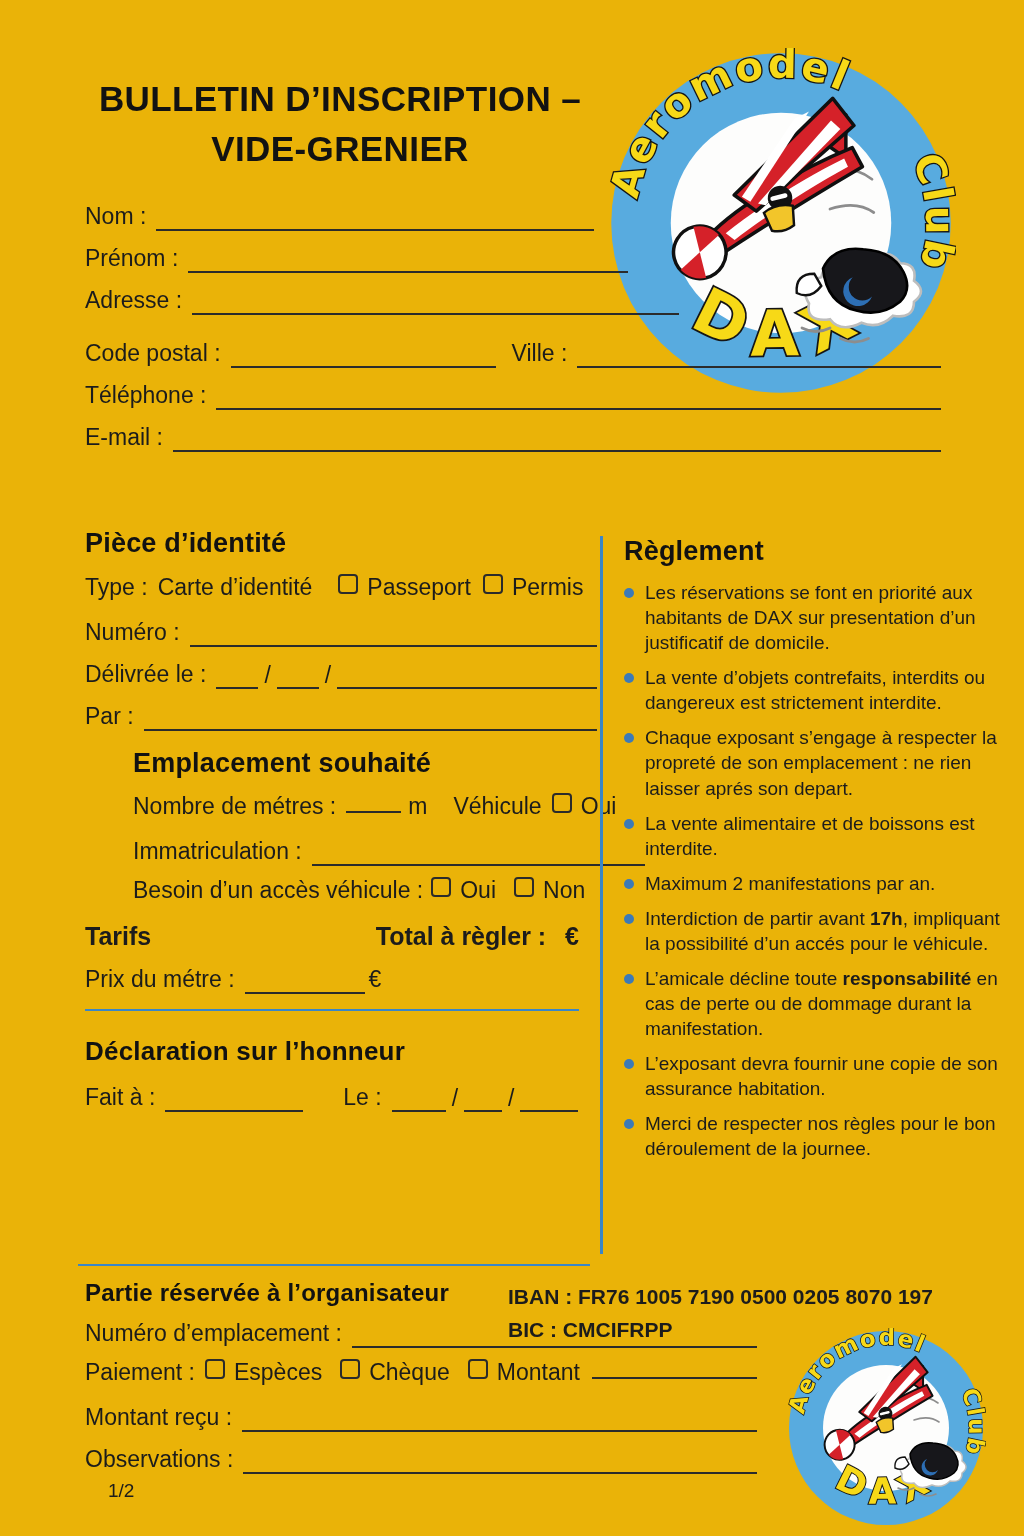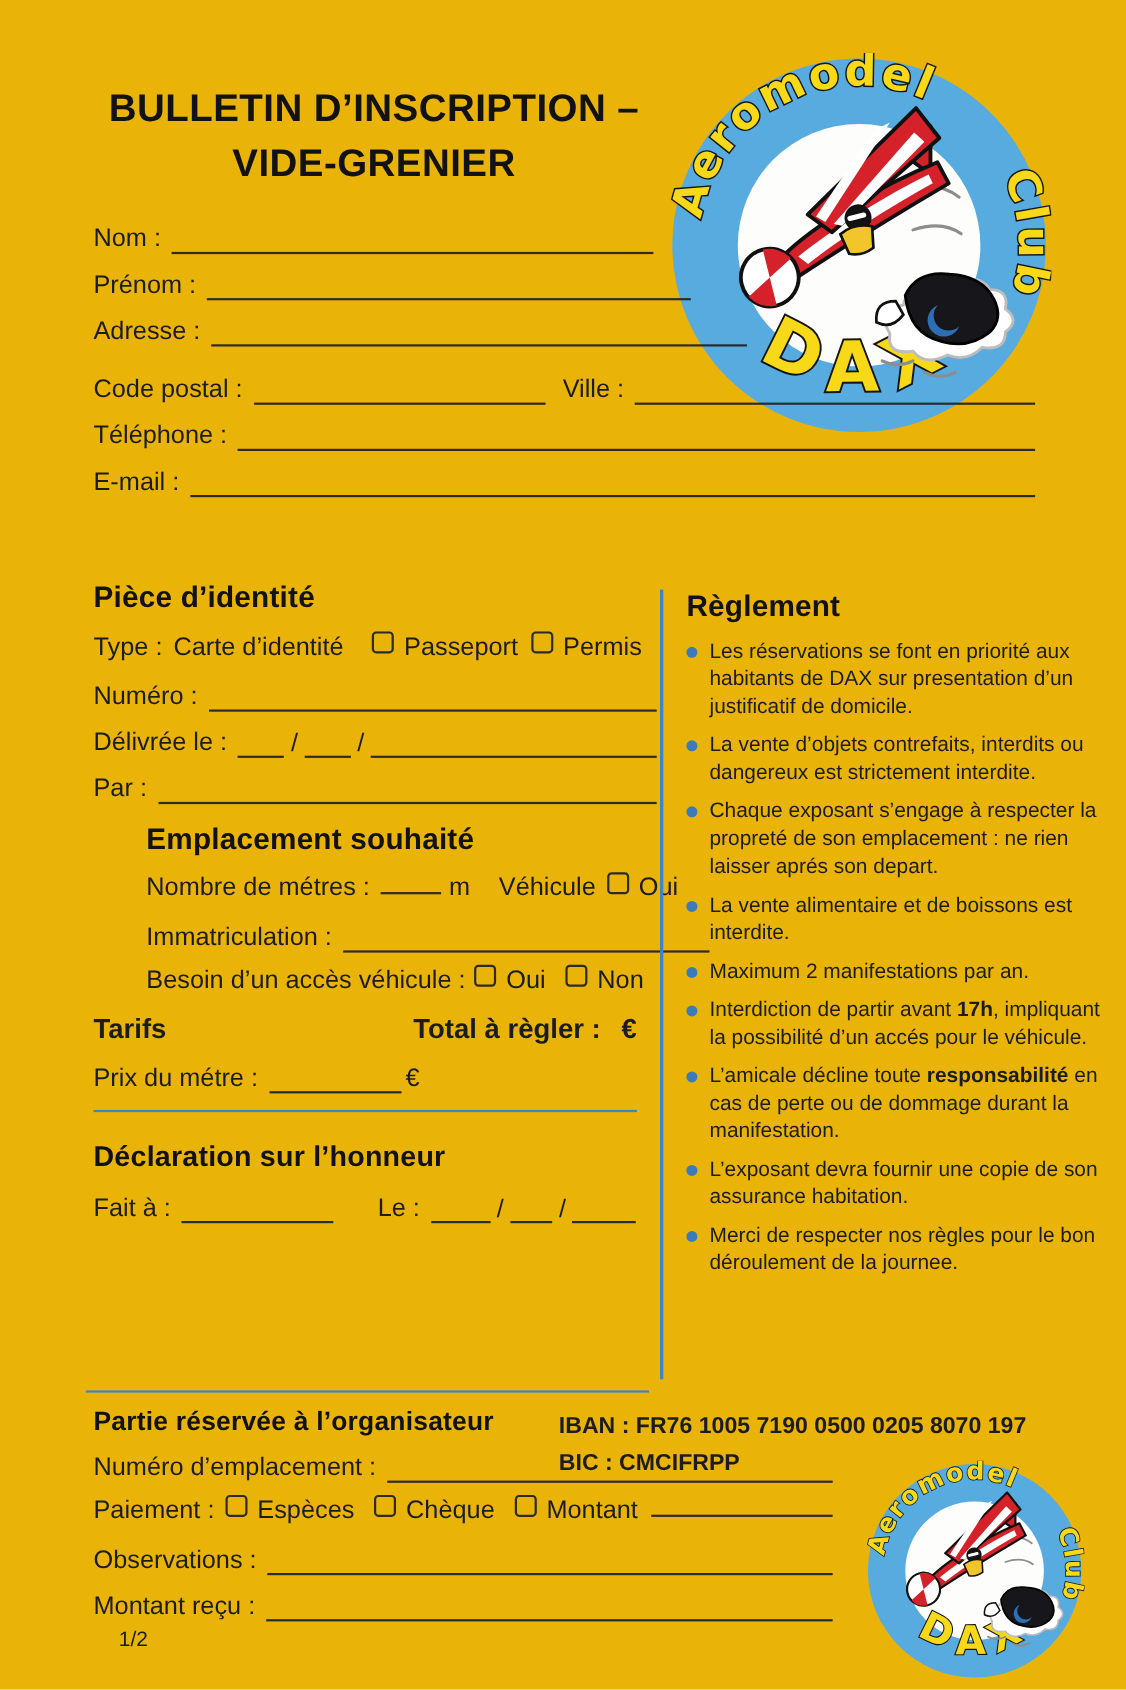--- a/index.html
+++ b/index.html
@@ -315,27 +315,27 @@
           <span class="lbl">Paiement :</span>
           <span class="cb"></span>
           <span class="optlbl" style="margin:0 18px 0 9px">Espèces</span>
           <span class="cb"></span>
           <span class="optlbl" style="margin:0 18px 0 9px">Chèque</span>
           <span class="cb"></span>
           <span class="optlbl" style="margin:0 12px 0 9px">Montant</span>
           <span class="rule grow" style="height:20px"></span>
         </div>
         <div class="row" style="width:672px">
+          <span class="lbl">Montant reçu :</span>
+          <span class="rule grow"></span>
+        </div>
+        <div class="row" style="width:672px">
           <span class="lbl">Observations :</span>
           <span class="rule grow"></span>
         </div>
-        <div class="row" style="width:672px">
-          <span class="lbl">Montant reçu :</span>
-          <span class="rule grow"></span>
-        </div>
       </div>
     </div>
   </div>
 
   <div id="page-num" class="abs">1/2</div>
 
   <svg id="logo-bottom" class="abs">
       <use href="#club-badge"></use>
     </svg>
 

